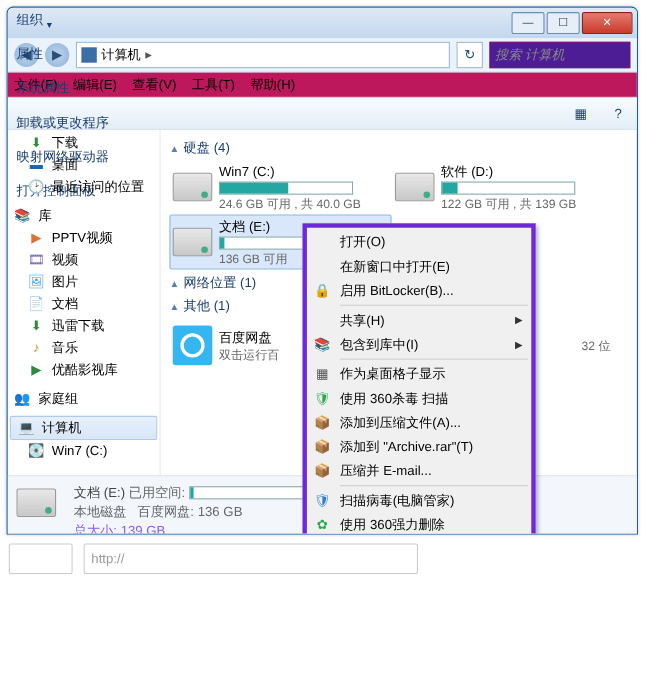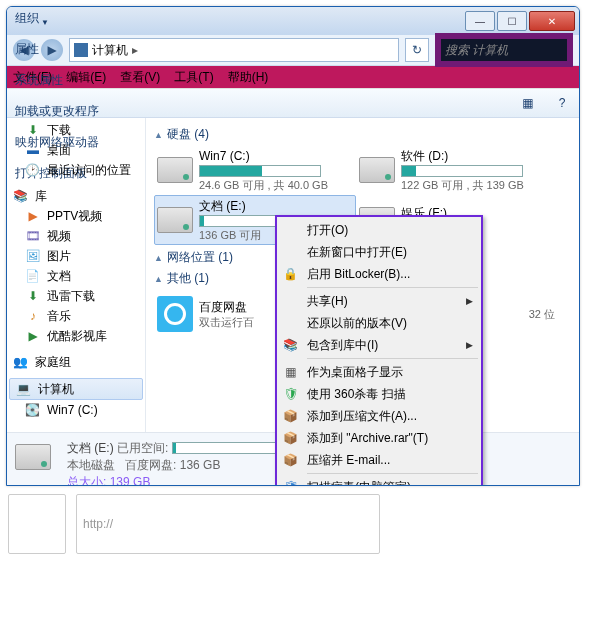--- a/index.html
+++ b/index.html
@@ -6,21 +6,21 @@
 .window{position:relative;width:572px;height:478px;border:1px solid #1a5fae;border-radius:6px 6px 0 0;background:#fff;box-shadow:0 0 3px rgba(0,0,0,.2);margin:6px 0 0 6px;overflow:hidden}
 .titlebar{height:28px;background:linear-gradient(#dfe9f5,#c3d7ef);display:flex;align-items:center;justify-content:flex-end;padding:0 4px}
 .winbtn{width:28px;height:18px;margin-left:2px;border:1px solid #6a8fb5;border-radius:2px;background:#e6eef8;display:flex;align-items:center;justify-content:center;font-size:10px;color:#334}
 .winbtn.close{width:44px;background:linear-gradient(#e67a6f,#c83b2d);border-color:#8a221a;color:#fff}
 .navbar{height:30px;background:#eaf2fb;display:flex;align-items:center;padding:0 6px;gap:6px;border-bottom:1px solid #cfdced}
 .navarrow{width:22px;height:22px;border-radius:50%;background:radial-gradient(#bcd3ec,#8fb3d8);display:flex;align-items:center;justify-content:center;color:#2a4f7a}
 .addrbar{flex:1;height:22px;border:1px solid #9fb9d7;background:#fff;display:flex;align-items:center;padding:0 4px;gap:4px}
 .addrbar .pcicon{width:14px;height:14px;background:#3a6ea5;display:inline-block}
 .addrbar .sep{color:#555}
 .refresh{width:22px;height:22px;border:1px solid #9fb9d7;background:#fff;display:flex;align-items:center;justify-content:center;color:#2a4f7a}
-.searchbox{width:118px;height:22px;border:6px solid #701a75;background:#0f172a;display:flex;align-items:center;padding:0 4px;color:#888;font-style:italic}
+.searchbox{width:118px;height:22px;border:1px solid #701a75;background:#4c1d95;display:flex;align-items:center;padding:0 4px;color:#888;font-style:italic}
 .menubar{height:22px;background:#be185d;display:flex;align-items:center;padding:0 6px;gap:14px;border-bottom:1px solid #e0e0e0}
 .toolbar{height:28px;background:linear-gradient(#f7fbff,#e4eef8);display:flex;align-items:center;padding:0 8px;gap:16px;border-bottom:1px solid #cfdced;color:#1a3e6e}
 .toolbar .tbitem{display:flex;align-items:flex-end;gap:2px}
 .tbarrow{font-size:8px;color:#1a3e6e}
 .tbspacer{flex:1}
 .tbicon{width:18px;height:18px;display:flex;align-items:center;justify-content:center}
 .body{display:flex;height:calc(100% - 28px - 30px - 22px - 28px - 56px)}
 .sidebar{width:138px;border-right:1px solid #e4eaf1;padding:2px 0;overflow:hidden}
 .sidegrp{margin-bottom:6px}
 .sideitem{display:flex;align-items:center;gap:6px;height:20px;padding:0 4px 0 18px}
@@ -38,27 +38,27 @@
 .dname{line-height:16px}
 .dbar{width:120px;height:10px;border:1px solid #8aa;background:#fff;margin:1px 0;position:relative}
 .dbar .fill{position:absolute;top:0;left:0;bottom:0;background:#24a7a0}
 .dtext{font-size:11px;color:#666}
 .camicon{width:36px;height:28px;background:#2a2a2a;border-radius:4px;position:relative}
 .camicon::after{content:"";position:absolute;width:14px;height:14px;border-radius:50%;background:#555;top:7px;left:11px;border:2px solid #111}
 .bdicon{width:36px;height:36px;background:#35b6ef;border-radius:3px;display:flex;align-items:center;justify-content:center}
 .bdicon::before{content:"";width:16px;height:16px;border:3px solid #fff;border-radius:50%;background:#35b6ef}
 .statusbar{height:56px;border-top:1px solid #e0e6ee;background:#f3f7fc;display:flex;align-items:center;padding:4px 8px;gap:10px;color:#444}
 .sbicon{width:42px;height:42px}
-.context{position:absolute;top:208px;left:268px;width:200px;background:#f0f0f0;border:2px solid #6d28d9;box-shadow:2px 2px 4px rgba(0,0,0,.3);padding:2px;font-size:12px;z-index:10}
+.context{position:absolute;top:196px;left:268px;width:200px;background:#f0f0f0;border:4px solid #6d28d9;box-shadow:2px 2px 4px rgba(0,0,0,.3);padding:2px;font-size:12px;z-index:10}
 .context .cm{height:22px;display:flex;align-items:center;padding-left:28px;position:relative}
 .context .cm.sep{height:0;border-top:1px solid #d0d0d0;margin:2px 1px 2px 28px;padding:0}
 .context .cm .cicon{position:absolute;left:4px;width:16px;height:16px;display:flex;align-items:center;justify-content:center;font-size:12px}
 .context .cm .sub{position:absolute;right:6px;font-size:9px;color:#333}
 .bottomui{margin:8px 0 0 8px;display:flex;gap:10px}
-.bottomui .box{height:26px;border:1px solid #ccc;border-radius:2px;padding:16px 6px;display:flex;align-items:center;color:#999}
+.bottomui .box{height:26px;border:1px solid #ccc;border-radius:2px;padding:0 6px;display:flex;align-items:center;color:#999}
 
 .hdicon{width:34px;height:24px;background:linear-gradient(#e8e8e8,#c8c8c8);border:1px solid #999;border-radius:2px;position:relative}
 .hdicon::after{content:"";position:absolute;width:6px;height:6px;background:#4a8;border-radius:50%;bottom:2px;right:3px}
 </style>
 </head>
 <body>
 
 <div class="window">
 
   <div class="titlebar">
@@ -279,23 +279,20 @@
       <div class="cm">
         <span class="cicon" style="color:#555">🔒</span>
         <span>启用 BitLocker(B)...</span>
       </div>
       <div class="cm sep"></div>
       <div class="cm">
         <span>共享(H)</span>
         <span class="sub">▶</span>
       </div>
       <div class="cm">
-        <span>还原以前的版本(V)</span>
-      </div>
-      <div class="cm">
         <span class="cicon" style="color:#555">📚</span>
         <span>包含到库中(I)</span>
         <span class="sub">▶</span>
       </div>
       <div class="cm sep"></div>
       <div class="cm">
         <span class="cicon" style="color:#555">▦</span>
         <span>作为桌面格子显示</span>
       </div>
       <div class="cm">

